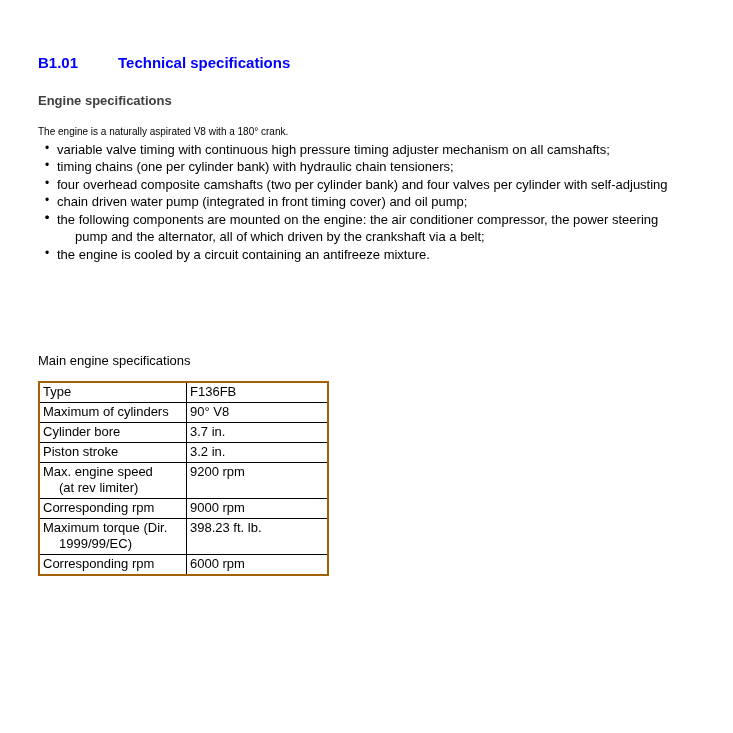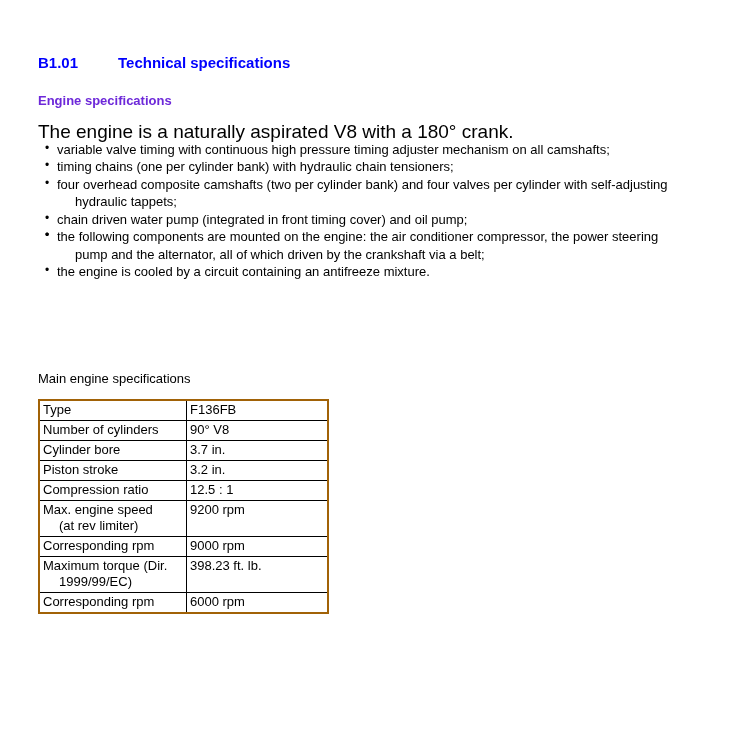--- a/index.html
+++ b/index.html
@@ -20,25 +20,25 @@
     line-height: 16px;
     font-weight: bold;
     color: #0000fe;
   }
   h1 .sec-num { display: inline-block; width: 80px; }
   h2.sub-heading {
     margin: 23px 0 0 0;
     font-size: 13px;
     line-height: 14px;
     font-weight: bold;
-    color: #6d28d9;
+    color: #404040;
   }
   p.intro {
     margin: 15px 0 0 0;
-    font-size: 19px;
+    font-size: 10px;
     line-height: 17.5px;
   }
   ul.features {
     list-style: none;
     margin: 0;
     padding: 0;
     font-size: 13px;
     line-height: 17.5px;
   }
   ul.features li { position: relative; padding-left: 19px; }
@@ -91,21 +91,20 @@
       <span class="dot">•</span>
       <span class="l1">variable valve timing with continuous high pressure timing adjuster mechanism on all camshafts;</span>
     </li>
     <li>
       <span class="dot">•</span>
       <span class="l1">timing chains (one per cylinder bank) with hydraulic chain tensioners;</span>
     </li>
     <li>
       <span class="dot">•</span>
       <span class="l1">four overhead composite camshafts (two per cylinder bank) and four valves per cylinder with self-adjusting</span>
-      <span class="l2">hydraulic tappets;</span>
     </li>
     <li>
       <span class="dot">•</span>
       <span class="l1">chain driven water pump (integrated in front timing cover) and oil pump;</span>
     </li>
     <li>
       <span class="dot">•</span>
     </li>
     <li>
       <span class="dot">•</span>
@@ -125,48 +124,40 @@
       <tr>
         <td class="lbl">
             <div>Type</div>
           </td>
         <td class="val">
             <div>F136FB</div>
           </td>
       </tr>
       <tr>
         <td class="lbl">
-            <div>Number of cylinders</div>
+            <div>Maximum of cylinders</div>
           </td>
         <td class="val">
             <div>90° V8</div>
           </td>
       </tr>
       <tr>
         <td class="lbl">
             <div>Cylinder bore</div>
           </td>
         <td class="val">
             <div>3.7 in.</div>
           </td>
       </tr>
       <tr>
         <td class="lbl">
             <div>Piston stroke</div>
           </td>
         <td class="val">
             <div>3.2 in.</div>
-          </td>
-      </tr>
-      <tr>
-        <td class="lbl">
-            <div>Compression ratio</div>
-          </td>
-        <td class="val">
-            <div>12.5 : 1</div>
           </td>
       </tr>
       <tr>
         <td class="lbl">
           <div>Max. engine speed</div>
           <div class="lcont">(at rev limiter)</div>
         </td>
         <td class="val">
             <div>9200 rpm</div>
           </td>

